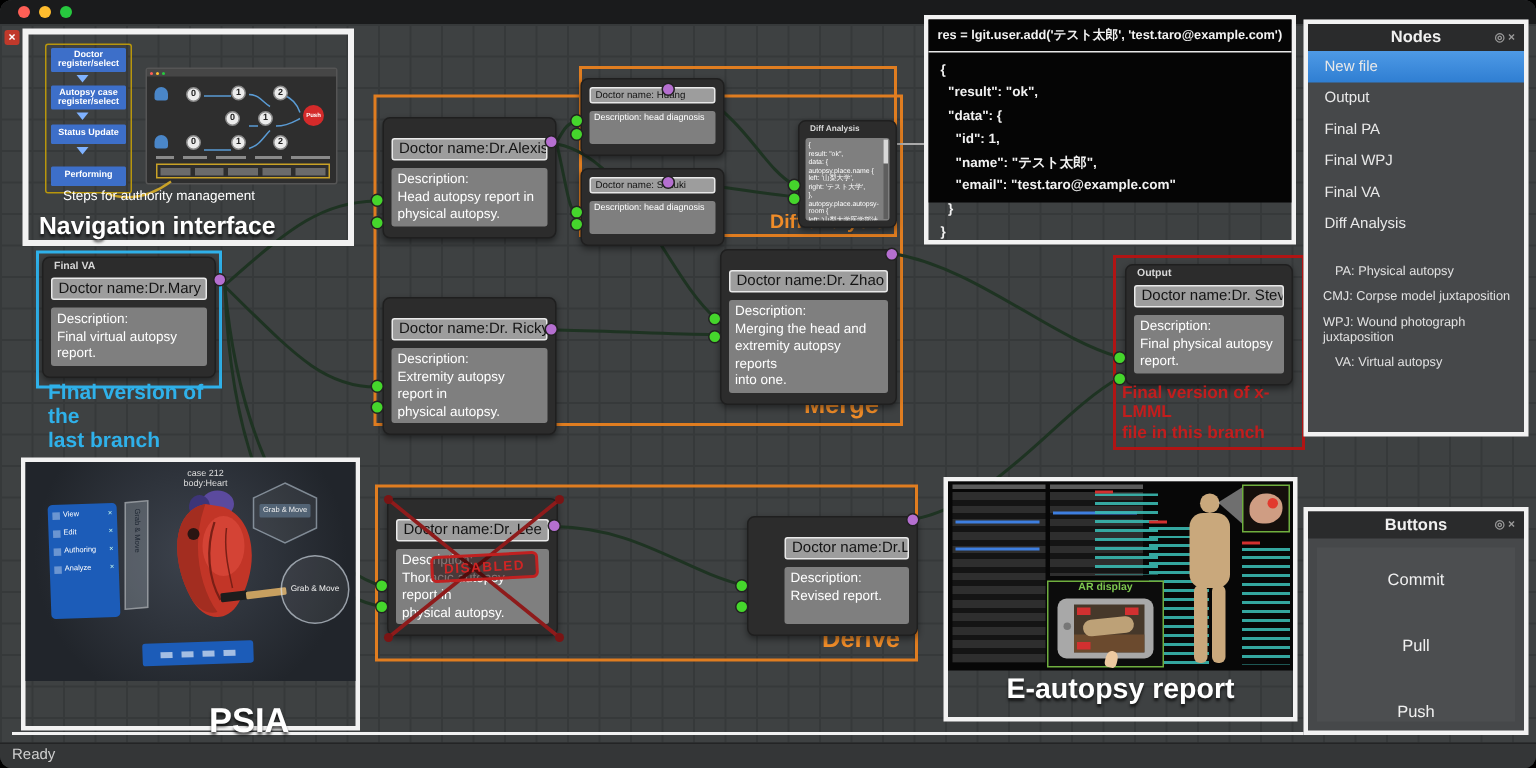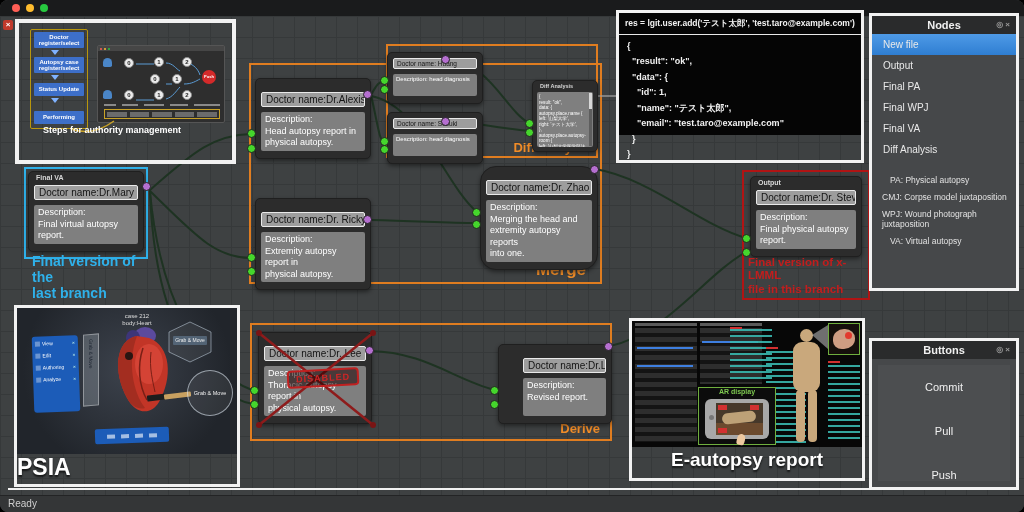--- a/index.html
+++ b/index.html
@@ -72,21 +72,21 @@
 
     <div class="abs" style="left:8px;top:472px;width:1008px;height:2px;background:#f2f2f2;"></div>
 
     <div class="abs groupbox" style="left:249px;top:47px;width:353px;height:221px;">
       <div class="grouplabel" style="right:14px;bottom:2px;font-size:17px;">Merge</div>
     </div>
     <div class="abs groupbox" style="left:386px;top:28px;width:212px;height:114px;">
       <div class="grouplabel" style="right:6px;bottom:1px;font-size:13px;">Diff analysis</div>
     </div>
     <div class="abs groupbox" style="left:250px;top:307px;width:362px;height:118px;">
-      <div class="grouplabel" style="right:10px;bottom:3px;font-size:13px;margin-left:21px;">Derive</div>
+      <div class="grouplabel" style="right:10px;bottom:3px;font-size:17px;margin-left:21px;">Derive</div>
     </div>
 
     <svg class="abs" style="left:0;top:0;width:1024px;height:479px;pointer-events:none;">
       <g fill="none" stroke="#1e3322" stroke-width="2" stroke-linecap="round">
         <path d="M150,174 C195,134 215,119 251,118"></path>
         <path d="M150,175 C195,219 215,242 251,242"></path>
         <path d="M150,176 C160,284 200,354 252,374"></path>
         <path d="M150,176 C155,314 205,379 253,388"></path>
         <path d="M371,79 C377,68 379,66 384,65"></path>
         <path d="M371,79 C378,109 379,124 384,126"></path>
@@ -148,21 +148,21 @@
 autopsy.place.autopsy-
 room {
 left: '山梨大学医学部法
 医解剖室',</div>
         <div class="abs" style="right:1px;top:1px;width:3px;height:53px;background:#5e5e5e;">
           <div style="width:3px;height:16px;background:#d8d8d8;"></div>
         </div>
       </div>
     </div>
 
-    <div class="abs node" style="left:480px;top:150px;width:118px;border-radius:16px;">
+    <div class="abs node" style="left:480px;top:150px;width:118px;">
       <div class="nfield">Doctor name:Dr. Zhao</div>
       <div class="ndesc">Description:
 Merging the head and
 extremity autopsy reports
 into one.</div>
     </div>
 
     <div class="abs" style="left:742px;top:154px;width:128px;height:130px;border:2px solid #b11414;">
       <div class="abs node" style="left:6px;top:4px;width:112px;">
         <div class="nheader">Output</div>
@@ -266,21 +266,22 @@
           <div style="flex:1;height:5px;background:#6b6b6b;"></div>
             <div style="flex:1;height:5px;background:#6b6b6b;"></div>
           <div style="flex:1;height:5px;background:#6b6b6b;"></div>
             <div style="flex:1;height:5px;background:#6b6b6b;"></div>
           <div style="flex:1;height:5px;background:#6b6b6b;"></div>
         </div>
       </div>
       <svg class="abs" style="left:0;top:95px;width:215px;height:20px;">
         <path d="M95,3 C80,14 66,16 52,11" stroke="#c9a227" stroke-width="1.5" fill="none"></path>
       </svg>
-      <div class="abs" style="left:24px;top:103px;width:150px;color:#fff;font-size:9px;font-weight:bold;line-height:1.1;">Steps for authority management</div>
+      <div class="abs" style="left:12px;top:103px;width:150px;color:#fff;font-size:9px;font-weight:normal;line-height:1.1;text-align:center;">Steps for authority management</div>
+      <div class="abs biglabel" style="left:7px;top:119px;font-size:16.5px;">Navigation interface</div>
     </div>
 
     <div class="abs wpanel" style="left:616px;top:-6px;width:248px;height:153px;">
       <div class="abs" id="term" style="left:0;top:0;width:242px;height:122px;">
         <div class="cmd">res = lgit.user.add('テスト太郎', 'test.taro@example.com')</div>
         <div class="res">{
   "result": "ok",
   "data": {
     "id": 1,
     "name": "テスト太郎",
@@ -375,21 +376,21 @@
           <span style="color:#eee;font-size:5.5px;">Grab &amp; Move</span>
         </div>
 
         <div class="abs" style="left:78px;top:120px;width:74px;height:15px;background:#1c5cb8;border-radius:2px;transform:rotate(-2deg);display:flex;gap:6px;align-items:center;justify-content:center;">
           <span style="width:8px;height:4px;background:rgba(255,255,255,.6);"></span>
             <span style="width:8px;height:4px;background:rgba(255,255,255,.6);"></span>
           <span style="width:8px;height:4px;background:rgba(255,255,255,.6);"></span>
             <span style="width:8px;height:4px;background:rgba(255,255,255,.6);"></span>
         </div>
       </div>
-      <div class="abs biglabel" style="left:0;top:146px;width:176px;text-align:left;font-size:23px;">PSIA</div>
+      <div class="abs biglabel" style="left:0;top:159px;width:176px;text-align:right;font-size:23px;">PSIA</div>
     </div>
 
     <div class="abs wpanel" style="left:629px;top:302px;width:236px;height:163px;">
       <div class="abs" style="left:0;top:0;width:230px;height:126px;background:#070707;overflow:hidden;">
         <div class="abs" style="left:3px;top:2px;width:62px;height:3px;background:#5a5a5a;"></div>
         <div class="abs ebar" style="left:3px;top:7px;width:62px;height:114px;"></div>
         <div class="abs" style="left:5px;top:26px;width:56px;height:2px;background:#3e7fe0;"></div>
         <div class="abs" style="left:5px;top:44px;width:56px;height:2px;background:#3e7fe0;"></div>
         <div class="abs" style="left:68px;top:2px;width:62px;height:3px;background:#5a5a5a;"></div>
         <div class="abs ebar" style="left:68px;top:7px;width:62px;height:56px;"></div>

